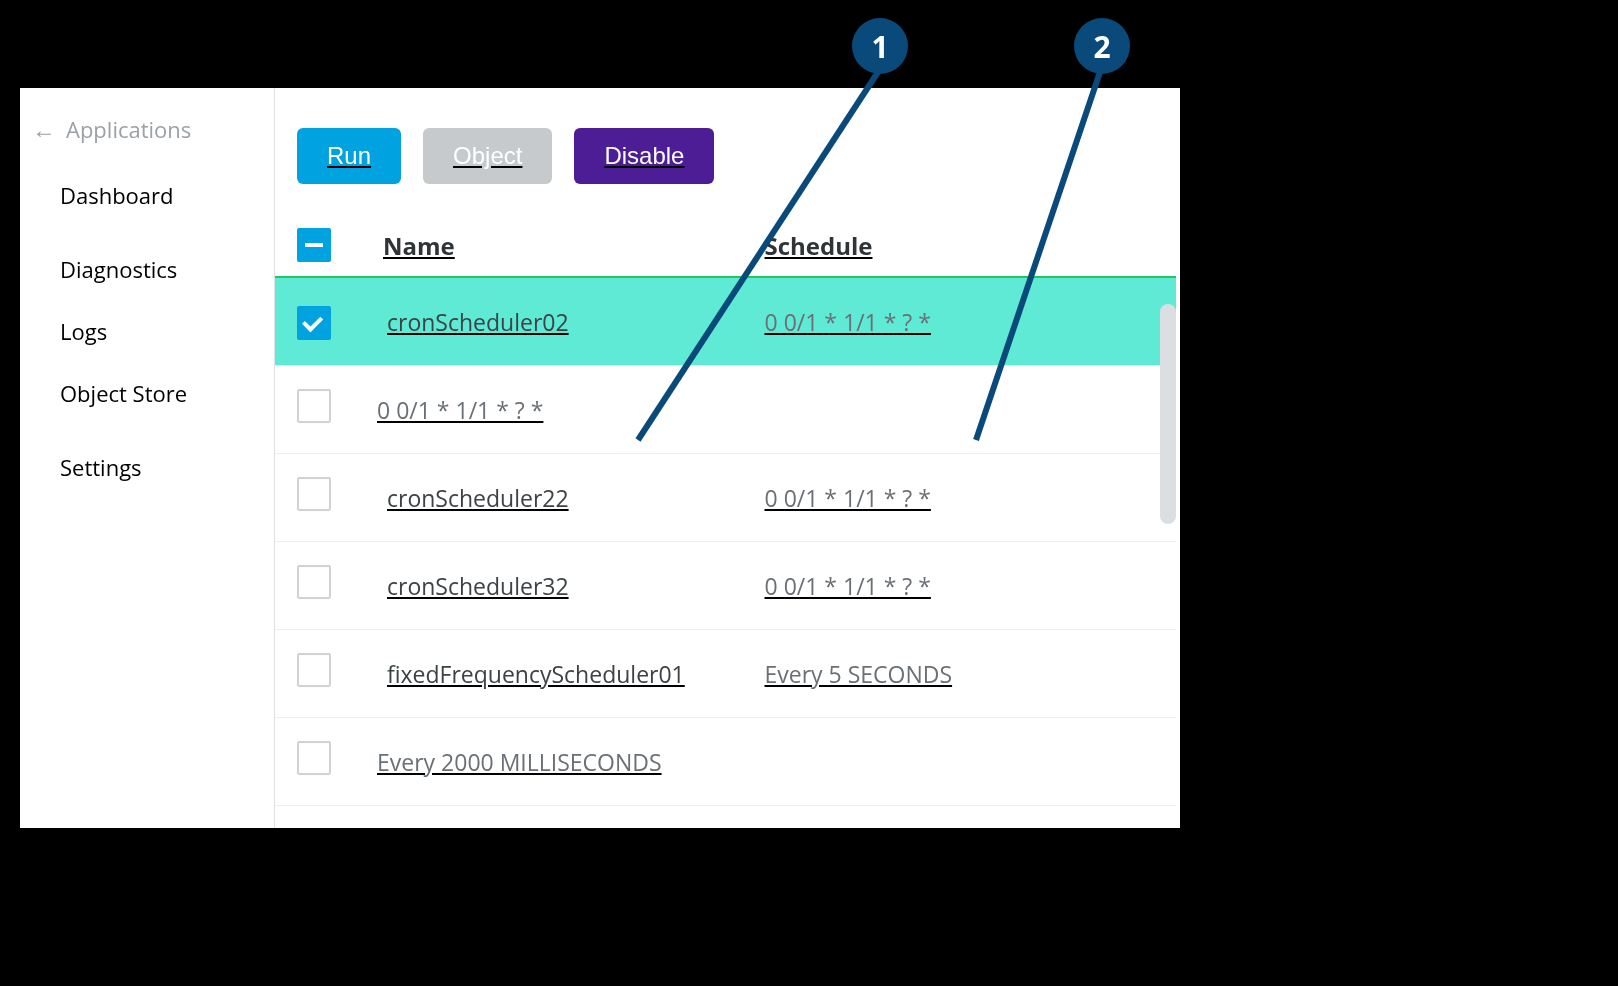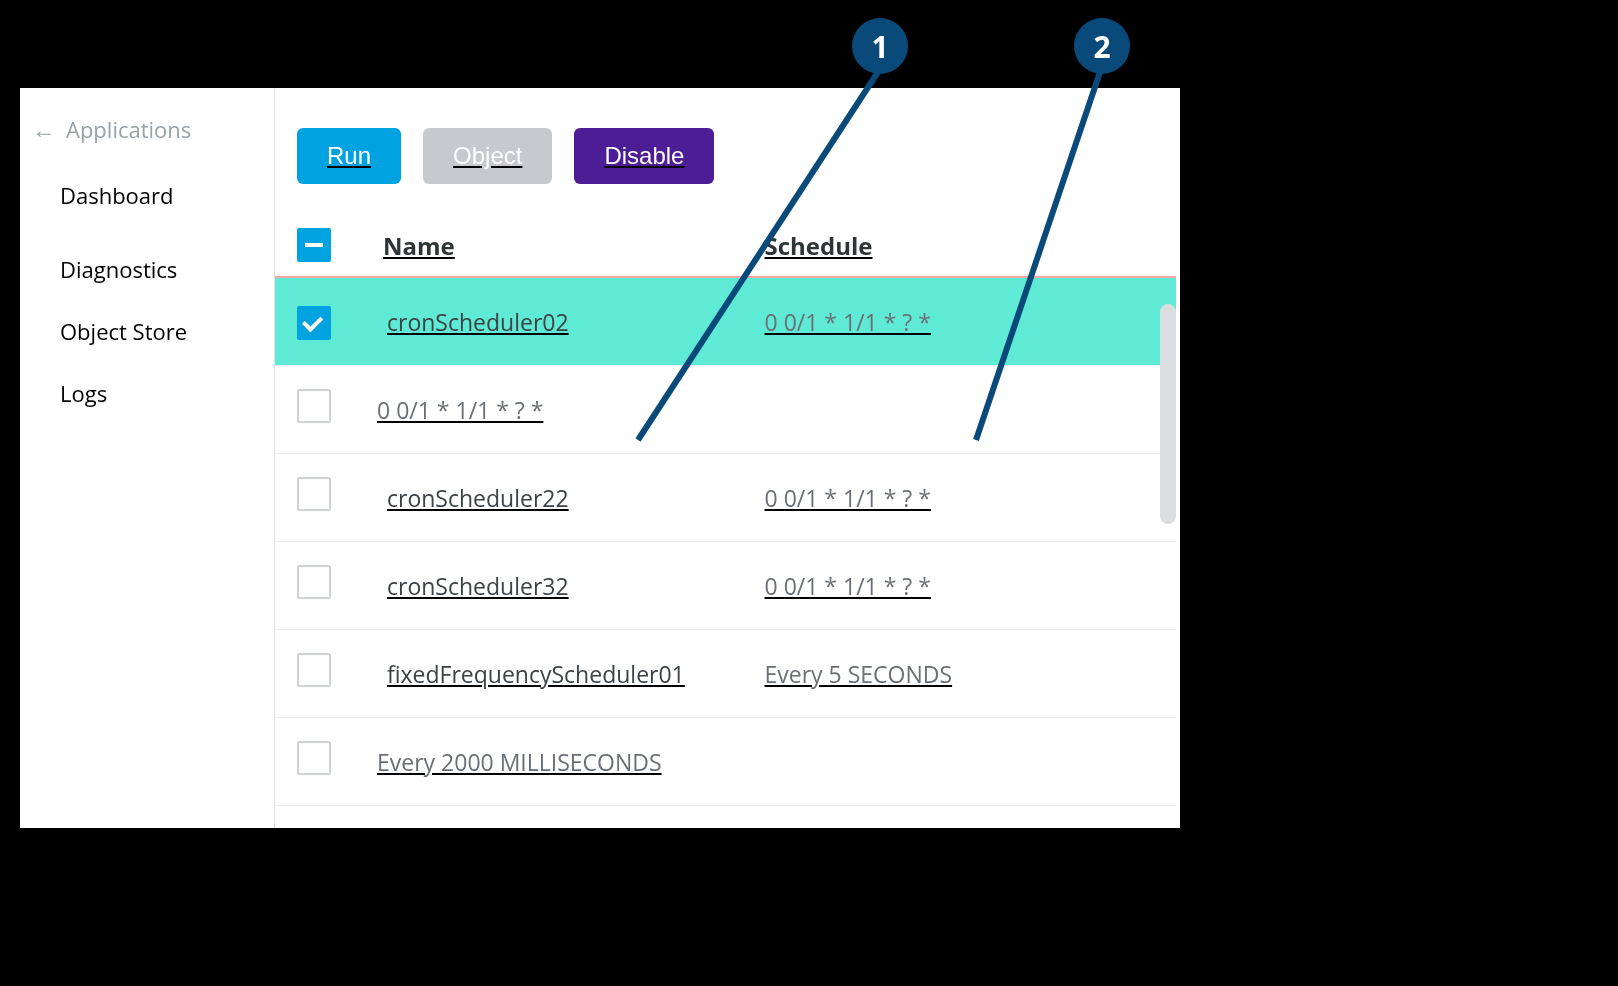--- a/index.html
+++ b/index.html
@@ -87,21 +87,21 @@
     width: 100%;
   }
   .thead, .trow {
     display: grid;
     grid-template-columns: 80px 1fr 1fr;
     align-items: center;
     padding: 0 24px 0 22px;
   }
   .thead {
     height: 64px;
-    border-bottom: 2px solid #fca5a5;
+    border-bottom: 2px solid #22c55e;
   }
   .thead .h-name, .thead .h-schedule {
     font-weight: 700;
     font-size: 24px;
     color: #2f3437;
   }
   .h-name { padding-left: 6px; }
   .trow {
     height: 88px;
     border-bottom: 1px solid #eceeef;
@@ -198,24 +198,27 @@
       <span class="arrow">←</span>
       <span>Applications</span>
     </div>
     <div class="nav-item">
       <span>Dashboard</span>
     </div>
     <div class="nav-item spacer">
       <span>Diagnostics</span>
     </div>
     <div class="nav-item">
+      <span>Logs</span>
+    </div>
+    <div class="nav-item">
       <span>Object Store</span>
     </div>
-    <div class="nav-item">
-      <span>Logs</span>
+    <div class="nav-item spacer">
+      <span>Settings</span>
     </div>
   </aside>
 
   <main class="main">
 
     <div class="toolbar">
       <button class="btn btn-primary">Run</button>
       <button class="btn btn-muted">Object</button>
       <button class="btn btn-grey">Disable</button>
     </div>

